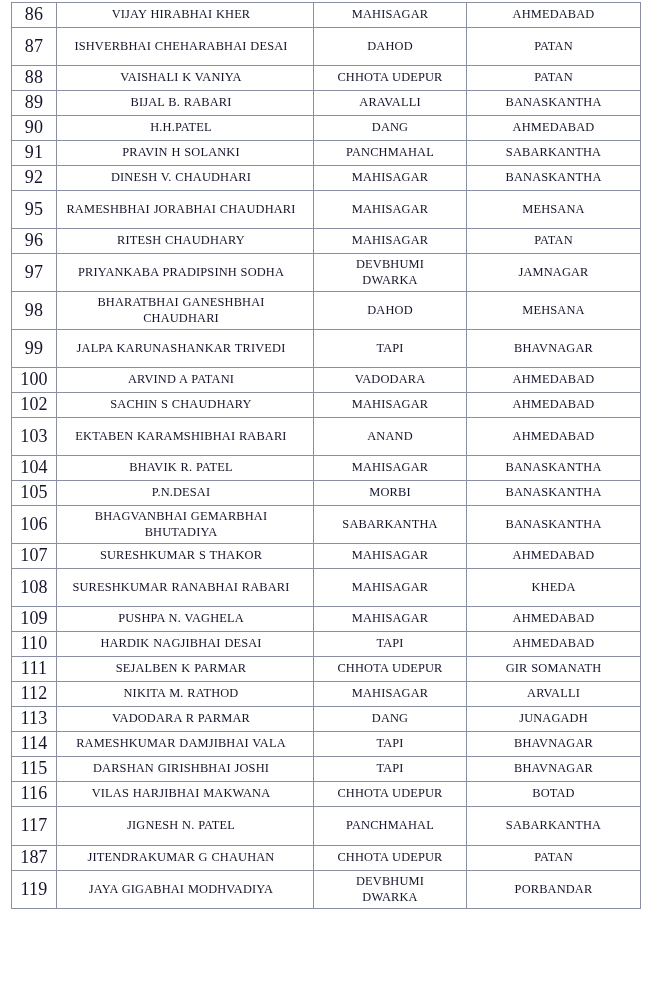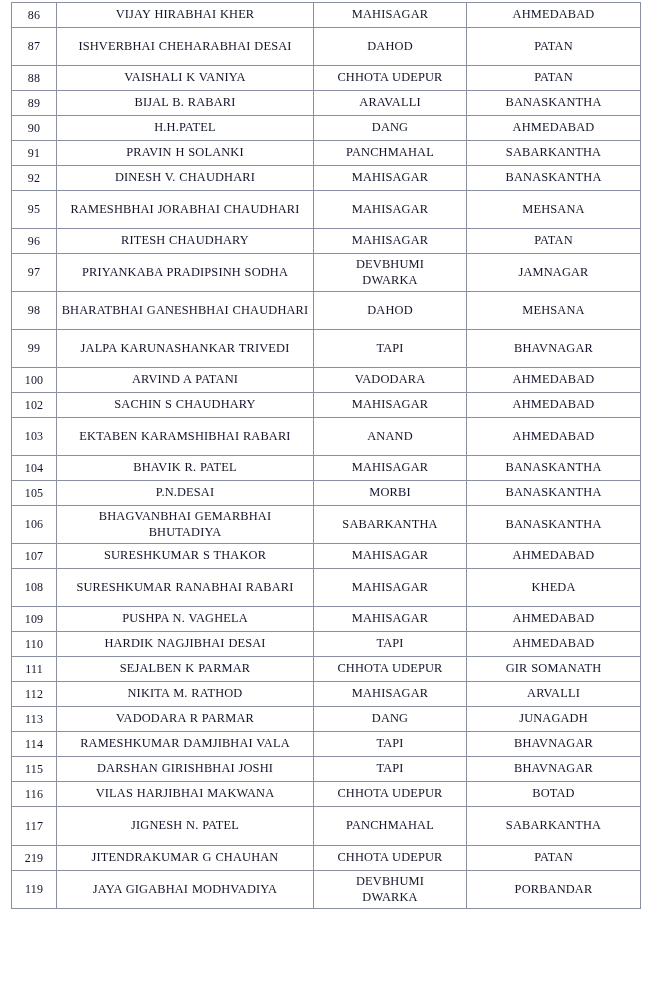--- a/index.html
+++ b/index.html
@@ -39,26 +39,26 @@
     font-size: 12.4px;
     line-height: 1.22;
     text-align: center;
     vertical-align: middle;
     padding: 1px 2px;
     letter-spacing: 0.15px;
     word-spacing: 0.5px;
     font-weight: 400;
   }
   table.roster td.sr {
-    font-size: 12px;
+    font-size: 18px;
     letter-spacing: 0.2px;
   }
   table.roster td.name {
     padding-left: 4px;
-    padding-right: 4px;
+    padding-right: 12px;
   }
   table.roster tr.h1 td { height: 22px; }
   table.roster tr.h2 td { height: 35px; }
   table.roster tr.h3 td { height: 36px; }
   .wrapline { display: block; }
 </style>
 </head>
 <body>
 
 <div id="sheet">
@@ -241,21 +241,21 @@
           <td class="d1">CHHOTA UDEPUR</td>
           <td class="d2">BOTAD</td>
         </tr>
         <tr class="h3">
           <td class="sr">117</td>
           <td class="name">JIGNESH N. PATEL</td>
           <td class="d1">PANCHMAHAL</td>
           <td class="d2">SABARKANTHA</td>
         </tr>
         <tr class="h1">
-          <td class="sr">219</td>
+          <td class="sr">187</td>
           <td class="name">JITENDRAKUMAR G CHAUHAN</td>
           <td class="d1">CHHOTA UDEPUR</td>
           <td class="d2">PATAN</td>
         </tr>
         <tr class="h2">
           <td class="sr">119</td>
           <td class="name">JAYA GIGABHAI MODHVADIYA</td>
           <td class="d1">
             <span class="wrapline">DEVBHUMI</span>
             <span class="wrapline">DWARKA</span>

